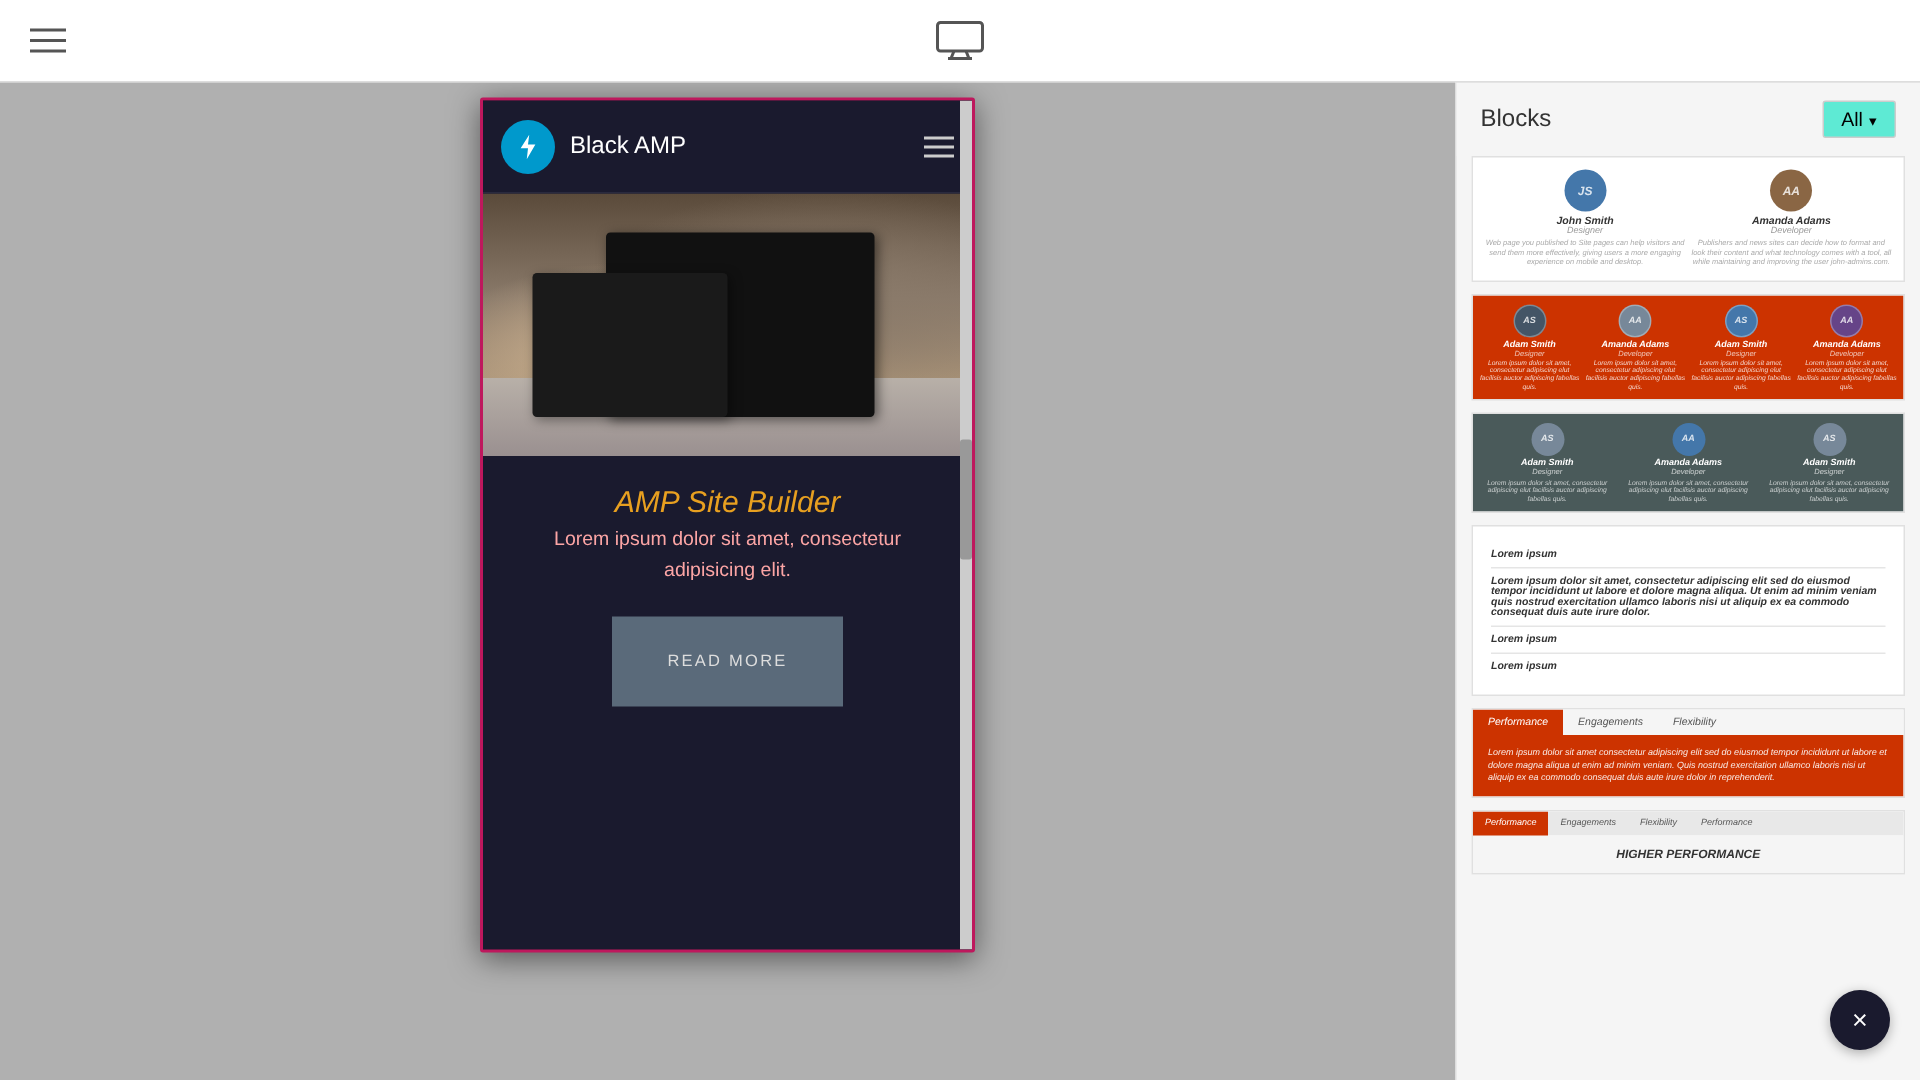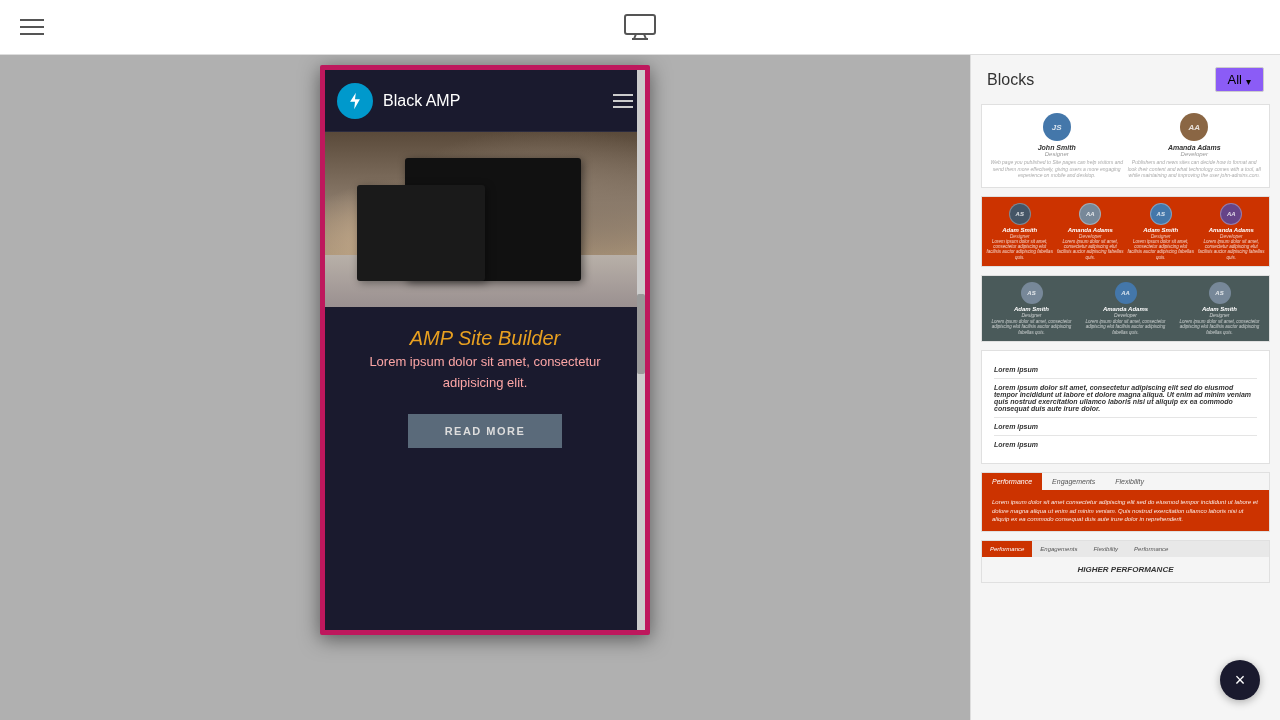--- a/index.html
+++ b/index.html
@@ -28,21 +28,21 @@
       flex: 1; display: flex; overflow: hidden;
     }
 
     
     .preview-area {
       flex: 1; background: #b0b0b0; display: flex; align-items: flex-start; justify-content: center; padding-top: 10px; overflow: hidden; position: relative;
     }
 
     
     .mobile-frame {
-      width: 330px; height: 570px; background: #1a1a2e; border: 5px solid #be185d;
+      width: 330px; height: 570px; background: #1a1a2e; border: 2px solid #be185d;
       border-radius: 2px; position: relative; overflow: hidden;
       box-shadow: 0 4px 20px rgba(0,0,0,0.5);
     }
     .mobile-scrollbar {
       position: absolute; right: 0; top: 0; width: 8px; height: 100%; background: #ccc;
       z-index: 10;
     }
     .mobile-scrollbar-thumb {
       position: absolute; right: 0; top: 40%; width: 8px; height: 80px; background: #999; border-radius: 2px;
     }
@@ -96,38 +96,38 @@
     }
     .amp-title {
       color: #e8a020; font-size: 20px; font-weight: 400;
       text-align: center; margin-bottom: 2px; font-style: italic;
     }
     .amp-description {
       color: #fca5a5; font-size: 13px; line-height: 1.6;
       text-align: center; margin-bottom: 20px;
     }
     .read-more-btn {
-      display: block; margin: 0 auto; width: 154px; padding: 11px 16px;
+      display: block; margin: 0 auto; width: 154px; padding: 24px 16px;
       background: #5a6a7a; color: #ddd; text-align: center;
       font-size: 11px; letter-spacing: 1.5px; cursor: pointer;
-      border: none; font-weight: 700;
+      border: none; font-weight: 400;
     }
 
     
     .right-panel {
       width: 310px; background: #f5f5f5; border-left: 1px solid #ddd;
       display: flex; flex-direction: column; overflow: hidden; position: relative;
     }
     .right-panel-header {
       padding: 12px 16px; display: flex; align-items: center; justify-content: space-between;
       background: #f5f5f5; flex-shrink: 0;
     }
     .blocks-title { font-size: 16px; font-weight: 400; color: #333; }
     .all-btn {
-      background: #8b5cf6; border: 1px solid #ccc; padding: 4px 12px;
+      background: #5eead4; border: 1px solid #ccc; padding: 4px 12px;
       font-size: 13px; cursor: pointer; display: flex; align-items: flex-end; gap: 4px;
       border-radius: 2px;
     }
     .all-btn-chevron { font-size: 10px; }
 
     .right-panel-content {
       flex: 1; overflow-y: auto; padding: 0 10px 10px;
     }
     .right-panel-content::-webkit-scrollbar { width: 4px; }
     .right-panel-content::-webkit-scrollbar-thumb { background: #ccc; }

